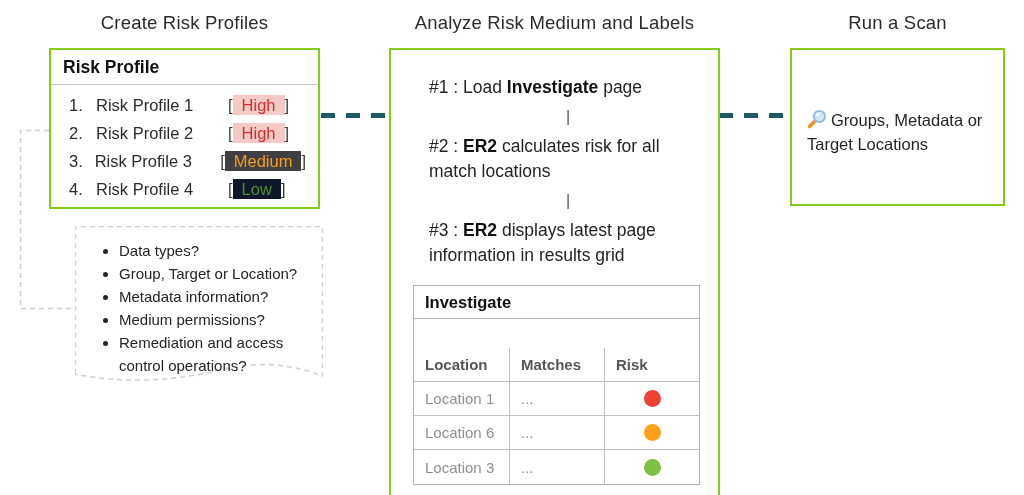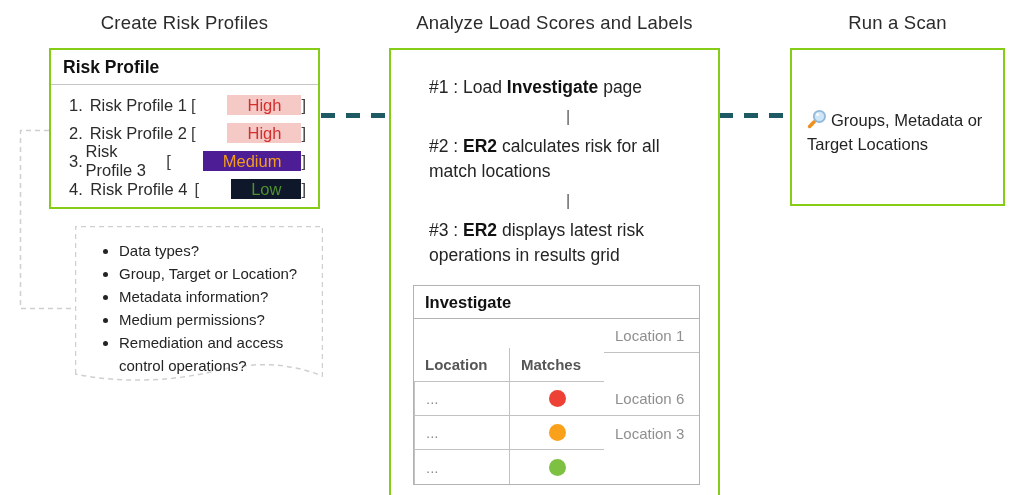--- a/index.html
+++ b/index.html
@@ -16,21 +16,21 @@
   .box { position: absolute; background: #ffffff; border: 2px solid #84cc16; box-sizing: border-box; }
 
   
   .risk-box { left: 49px; top: 48px; width: 271px; height: 161px; }
   .risk-box-header { font-weight: bold; font-size: 17.5px; padding: 7px 12px 6px 12px; border-bottom: 1px solid #c6c6c6; color: #111; }
   .risk-list { margin: 0; padding: 6px 12px 0 18px; list-style: none; }
   .risk-item { display: flex; align-items: center; height: 28px; font-size: 16.5px; color: #2b2b2b; }
   .risk-num { width: 27px; text-align: left; }
   .risk-name { width: 132px; }
   .risk-tag { color: #3d3d3d; white-space: nowrap; }
-  .risk-tag mark { padding: 1px 20px; margin-left: 32px; }
+  .risk-tag mark { padding: 1px 9px; }
 
   
   .callout { position: absolute; left: 75px; top: 226px; width: 248px; height: 162px; }
   .callout svg { position: absolute; left: 0; top: 0; }
   .callout ul { position: relative; margin: 0; padding: 13px 10px 0 44px; list-style: disc; font-size: 15px; line-height: 23px; color: #242424; }
 
   
   .analyze-box { left: 389px; top: 48px; width: 331px; height: 471px; }
   .steps { position: absolute; left: 38px; top: 25px; width: 278px; font-size: 17.5px; line-height: 25px; color: #242424; }
   .step b { font-weight: bold; color: #111; }
@@ -57,40 +57,40 @@
 
 <div class="canvas">
 
   <svg class="connector-layer" width="1024" height="495" viewBox="0 0 1024 495">
     <line x1="321" y1="115.5" x2="389" y2="115.5" stroke="#1e5a64" stroke-width="5" stroke-dasharray="14 11"></line>
     <line x1="719" y1="115.5" x2="789" y2="115.5" stroke="#1e5a64" stroke-width="5" stroke-dasharray="14 11"></line>
     <polyline points="49,130.5 20.5,130.5 20.5,308.5 75,308.5" fill="none" stroke="#cfcfcf" stroke-width="1.5" stroke-dasharray="5 4"></polyline>
   </svg>
 
   <div class="col-title t1">Create Risk Profiles</div>
-  <div class="col-title t2">Analyze Load Scores and Labels</div>
+  <div class="col-title t2">Analyze Risk Medium and Labels</div>
   <div class="col-title t3">Run a Scan</div>
 
   <div class="box risk-box">
     <div class="risk-box-header">Risk Profile</div>
     <ol class="risk-list">
       <li class="risk-item">
         <span class="risk-num">1.</span>
         <span class="risk-name">Risk Profile 1</span>
         <span class="risk-tag"><span>[</span><mark style="background: rgb(244, 201, 198); color: rgb(210, 47, 47);">High</mark><span>]</span></span>
       </li>
       <li class="risk-item">
         <span class="risk-num">2.</span>
         <span class="risk-name">Risk Profile 2</span>
         <span class="risk-tag"><span>[</span><mark style="background: rgb(244, 201, 198); color: rgb(210, 47, 47);">High</mark><span>]</span></span>
       </li>
       <li class="risk-item">
         <span class="risk-num">3.</span>
         <span class="risk-name">Risk Profile 3</span>
-        <span class="risk-tag"><span>[</span><mark style="background: #4c1d95; color: rgb(243, 156, 29);">Medium</mark><span>]</span></span>
+        <span class="risk-tag"><span>[</span><mark style="background: #404040; color: rgb(243, 156, 29);">Medium</mark><span>]</span></span>
       </li>
       <li class="risk-item">
         <span class="risk-num">4.</span>
         <span class="risk-name">Risk Profile 4</span>
         <span class="risk-tag"><span>[</span><mark style="background: #0f172a; color: rgb(79, 144, 49);">Low</mark><span>]</span></span>
       </li>
     </ol>
   </div>
 
   <div class="callout">
@@ -105,28 +105,29 @@
       <li>Remediation and access control operations?</li>
     </ul>
   </div>
 
   <div class="box analyze-box">
     <div class="steps">
       <div class="step"><span>#1 : Load </span><b>Investigate</b><span> page</span></div>
       <div class="pipe">|</div>
       <div class="step"><span>#2 : </span><b>ER2</b><span> calculates risk for all match locations</span></div>
       <div class="pipe">|</div>
-      <div class="step"><span>#3 : </span><b>ER2</b><span> displays latest risk operations in results grid</span></div>
+      <div class="step"><span>#3 : </span><b>ER2</b><span> displays latest page information in results grid</span></div>
     </div>
 
     <div class="inv-table">
       <div class="inv-title">Investigate</div>
       <div class="inv-grid">
         <div class="inv-cell hdr c1">Location</div>
         <div class="inv-cell hdr c2">Matches</div>
+        <div class="inv-cell hdr c3">Risk</div>
 
         <div class="inv-cell val c1">Location 1</div>
         <div class="inv-cell val c2">...</div>
         <div class="inv-cell risk c3">
             <span class="dot" style="background: rgb(238, 65, 54);"></span>
           </div>
 
         <div class="inv-cell val c1">Location 6</div>
         <div class="inv-cell val c2">...</div>
         <div class="inv-cell risk c3">

